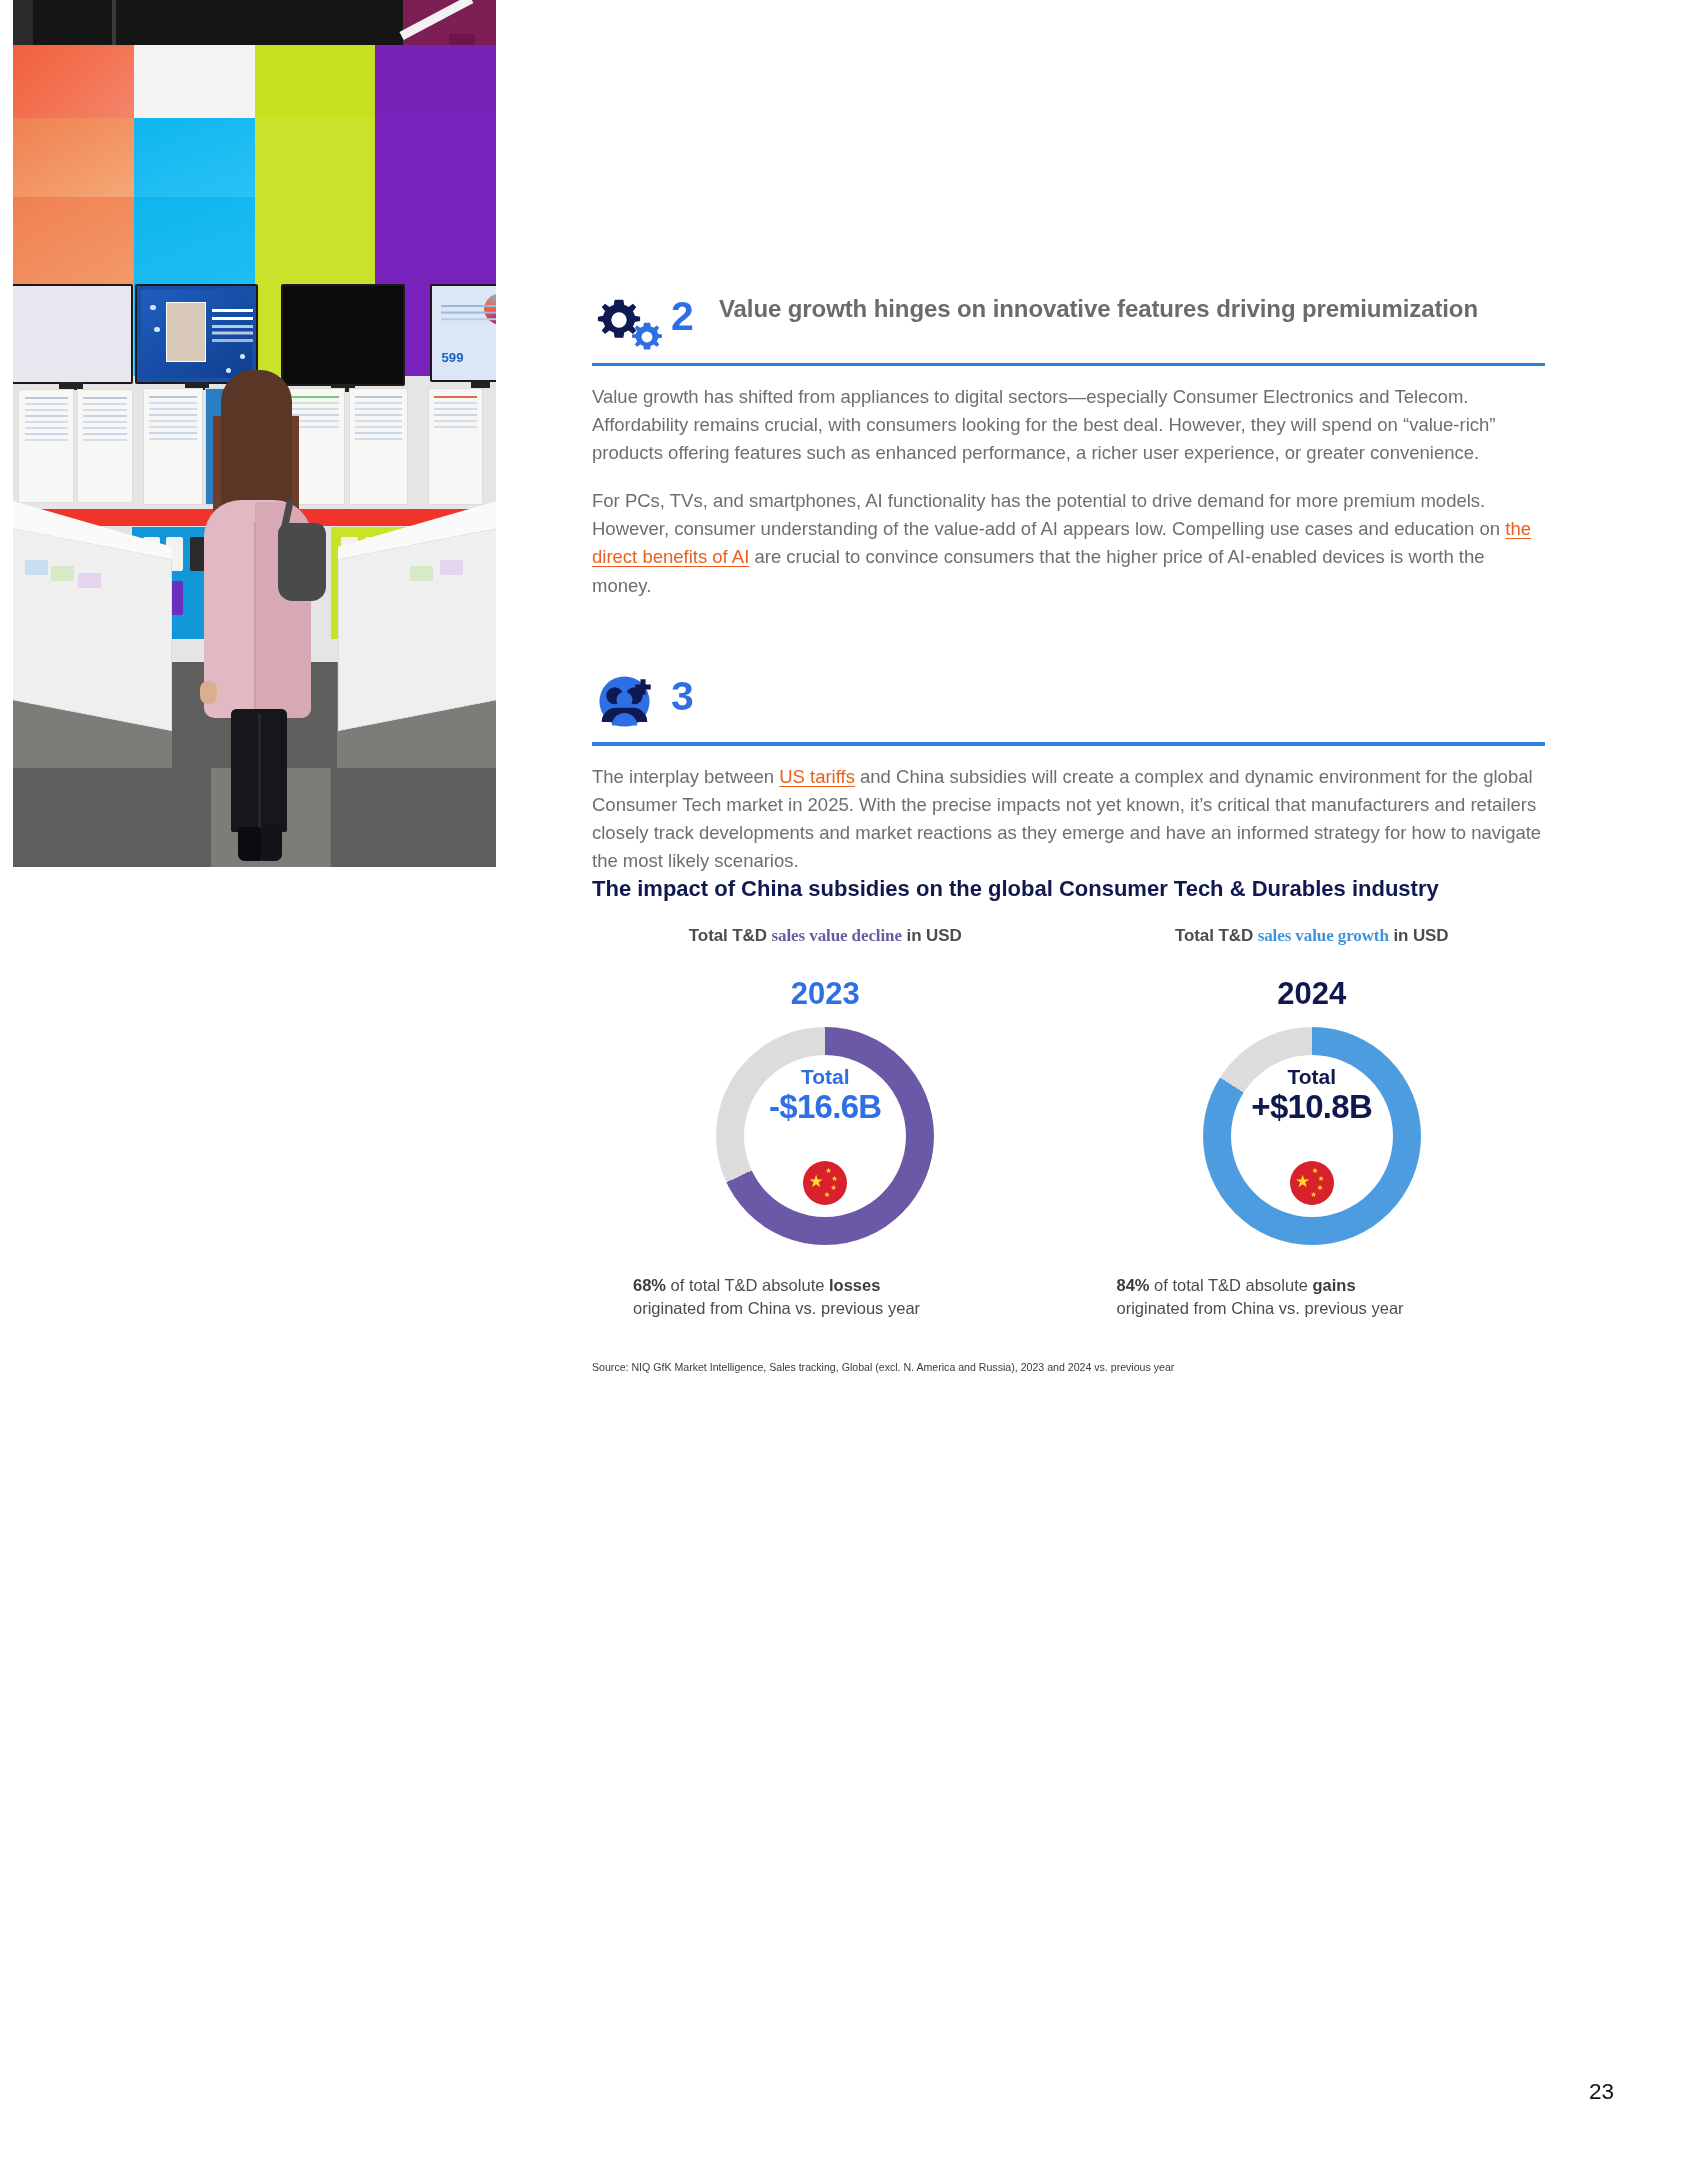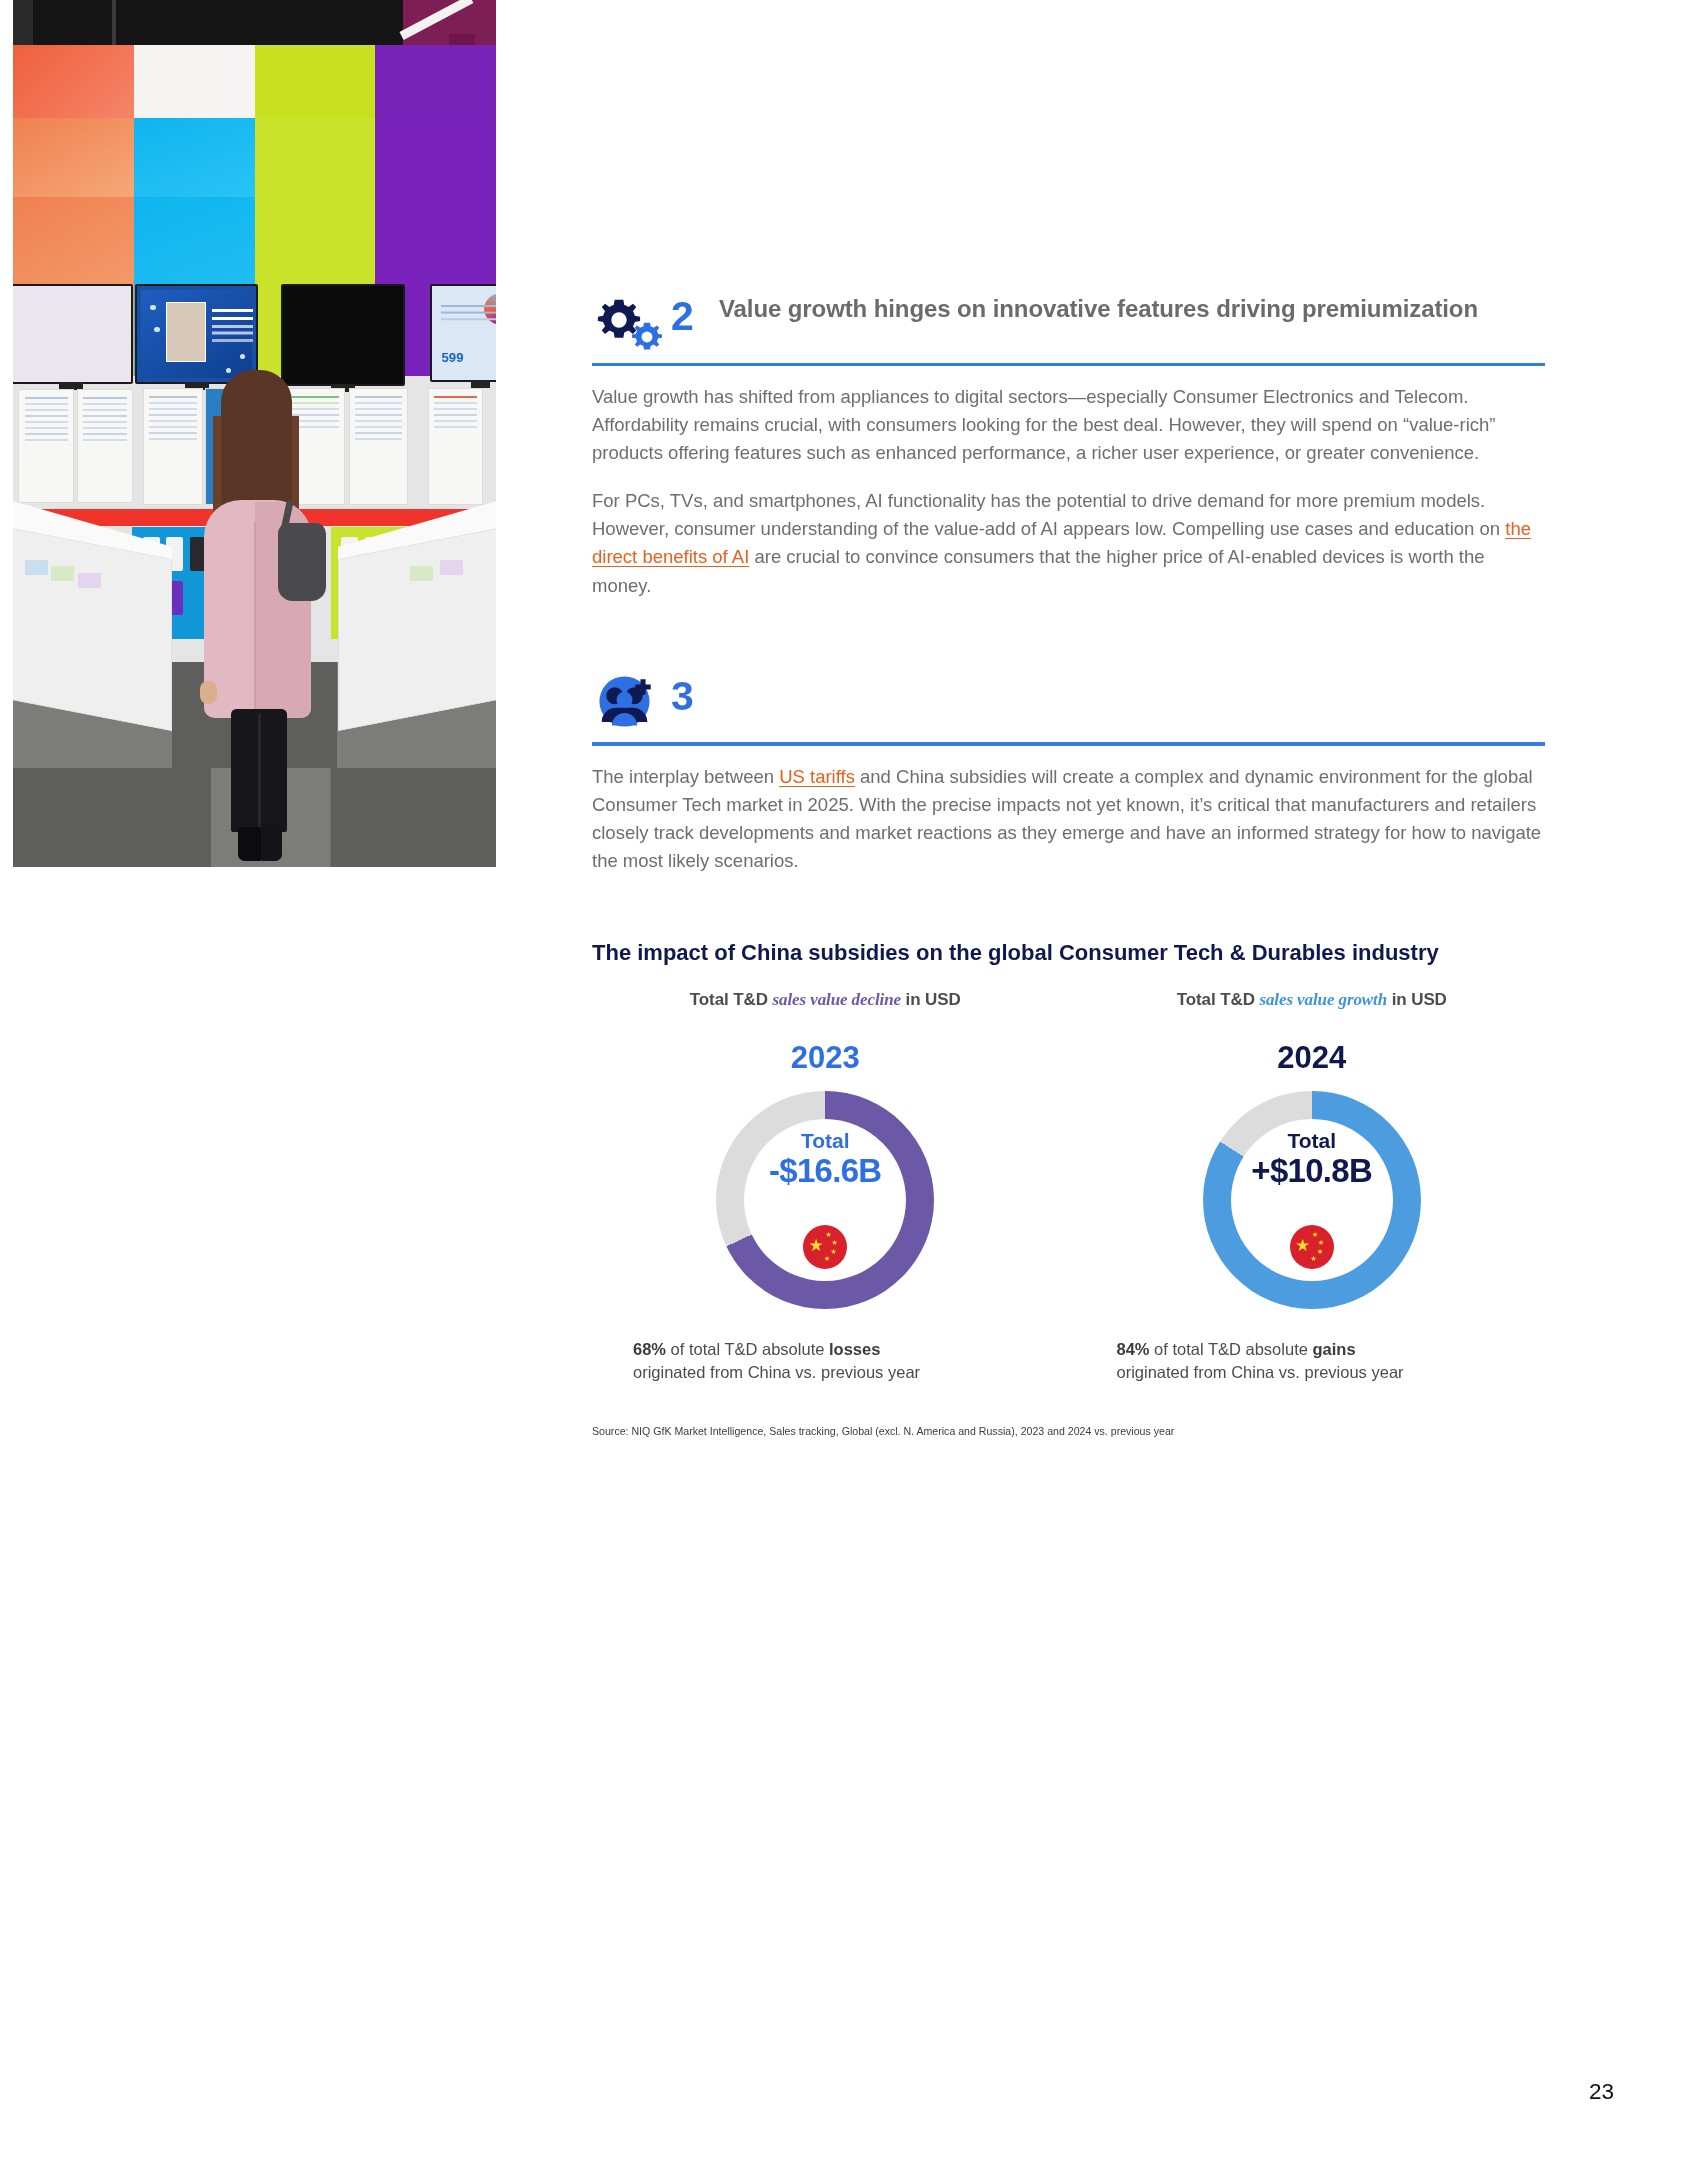--- a/index.html
+++ b/index.html
@@ -113,30 +113,29 @@
   
   .gear-big{position:absolute;left:2.6px;top:5.3px;width:48px;height:48px;}
   .gear-small{position:absolute;left:38px;top:29px;width:34px;height:34px;}
 
   
   .people{position:absolute;left:4px;top:2.6px;width:57px;height:57px;}
 
   
   .chart-title{
     font-size:22px;font-weight:bold;color:#10194f;line-height:1.3;
-    margin-top:64px;
   }
   .charts{display:flex;margin-top:22.5px;}
   .chart-col{flex:1 1 0;text-align:center;position:relative;}
   .chart-col.left{padding-right:20px;}
   .chart-hdr{
     font-size:17px;font-weight:bold;color:#4c4c4c;letter-spacing:-0.1px;
   }
   .chart-hdr .em{
-    font-family:"Liberation Serif", serif;font-style:italic;font-weight:bold;
+    font-family:"Liberation Serif", serif;font-weight:bold;
   }
   .em.purple{color:#6b58a6;}
   .em.blue{color:#3f93dd;}
 
   .yr{font-size:31px;font-weight:bold;margin-top:30px;}
   .yr.blue{color:#2f6fe4;}
   .yr.navy{color:#10194f;}
 
   .donut-wrap{position:relative;width:218px;height:218px;margin:14.6px auto 0;}
   .donut{position:absolute;inset:0;border-radius:50%;}

